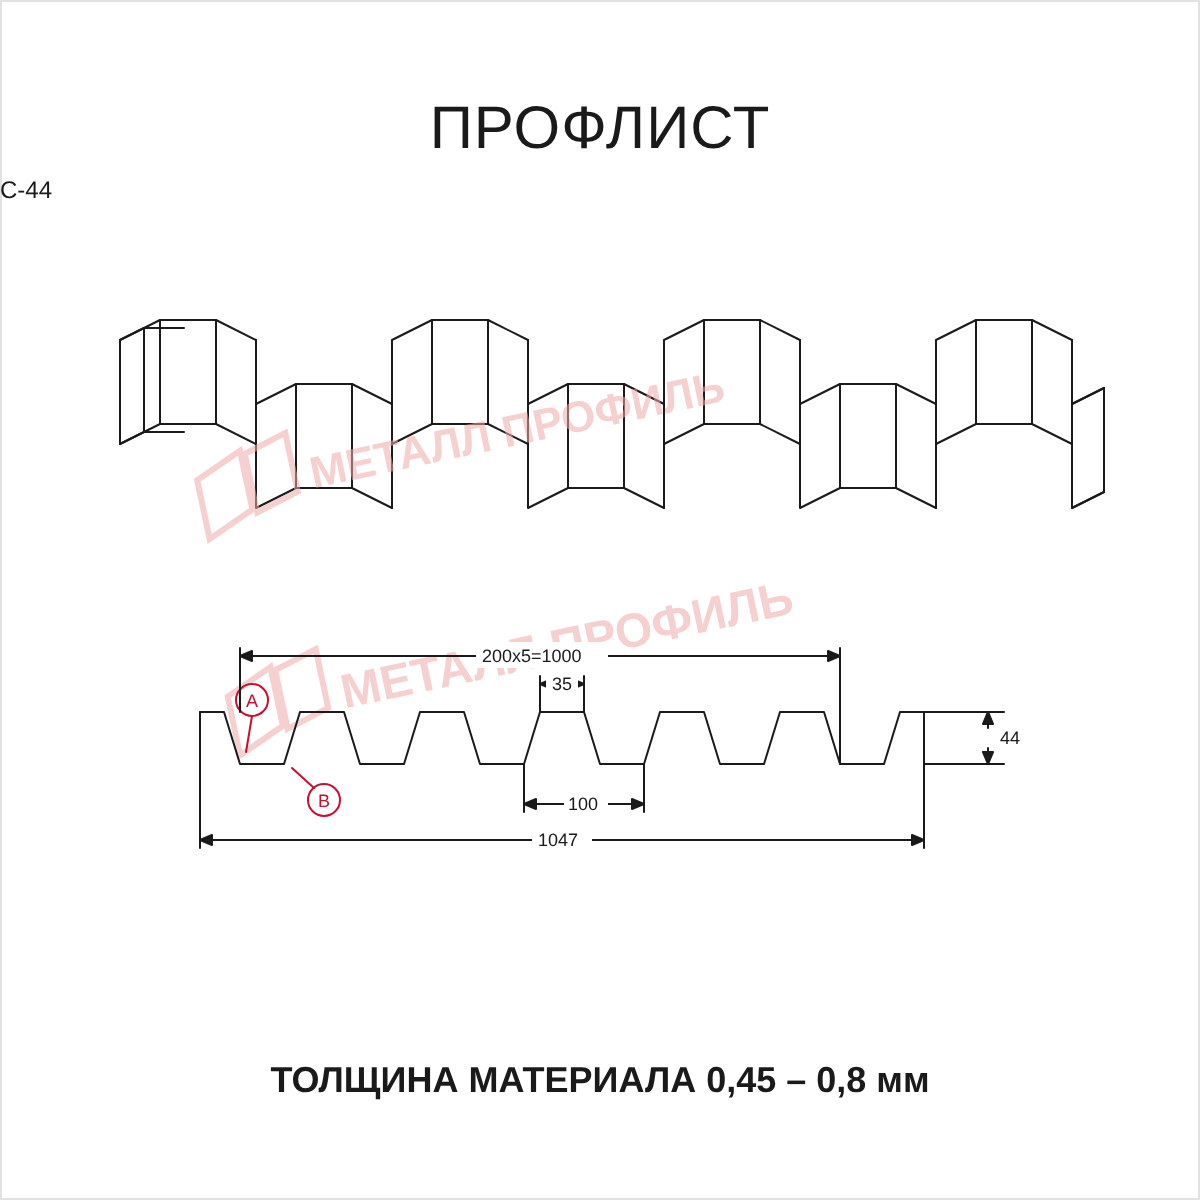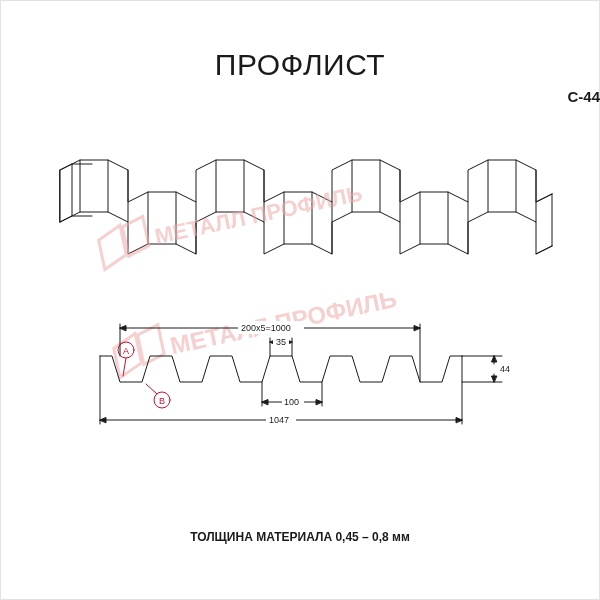--- a/index.html
+++ b/index.html
@@ -35,31 +35,31 @@
     text-align: center;
     font-size: 30px;
     font-weight: normal;
     letter-spacing: 0.5px;
     color: #1a1a1a;
   }
   .subtitle {
     position: absolute;
     left: 0; right: 0;
     top: 88px;
-    text-align: right;
-    font-size: 15px;
-    font-weight: bold;
+    text-align: left;
+    font-size: 12px;
+    font-weight: normal;
     color: #1a1a1a;
   }
   .footer-note {
     position: absolute;
     left: 0; right: 0;
     top: 530px;
     text-align: center;
-    font-size: 12px;
+    font-size: 18px;
     font-weight: bold;
     color: #1a1a1a;
   }
   .iso-view {
     position: absolute;
     left: 40px;
     top: 140px;
     width: 520px;
     height: 130px;
   }

